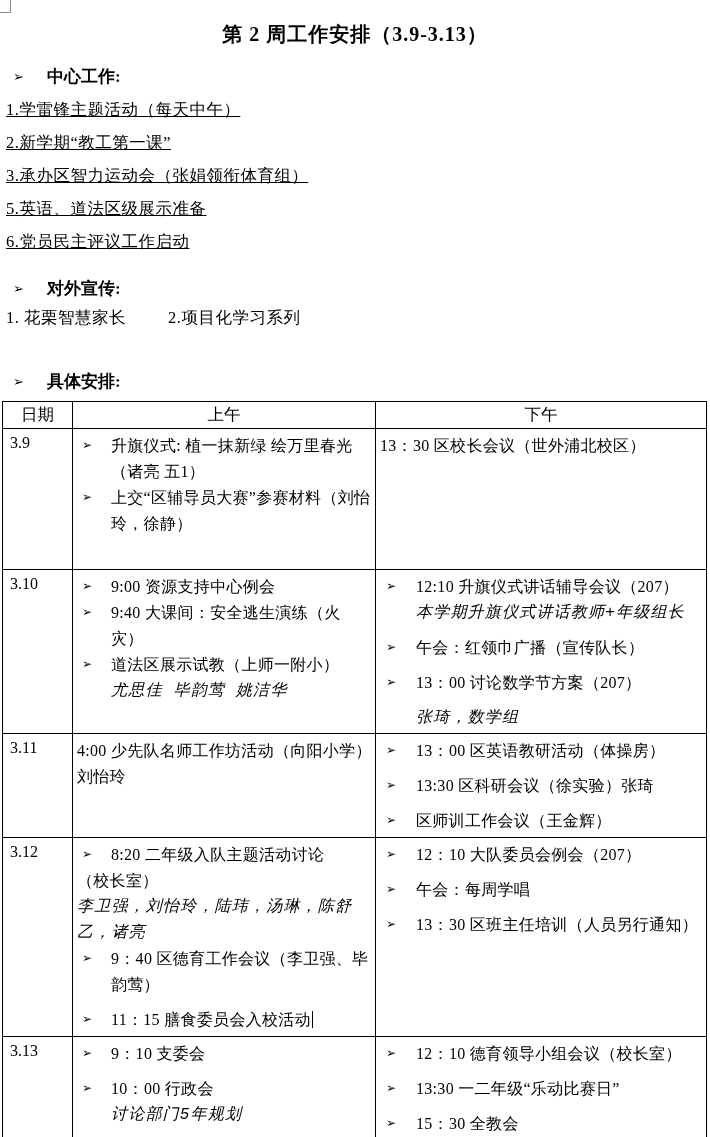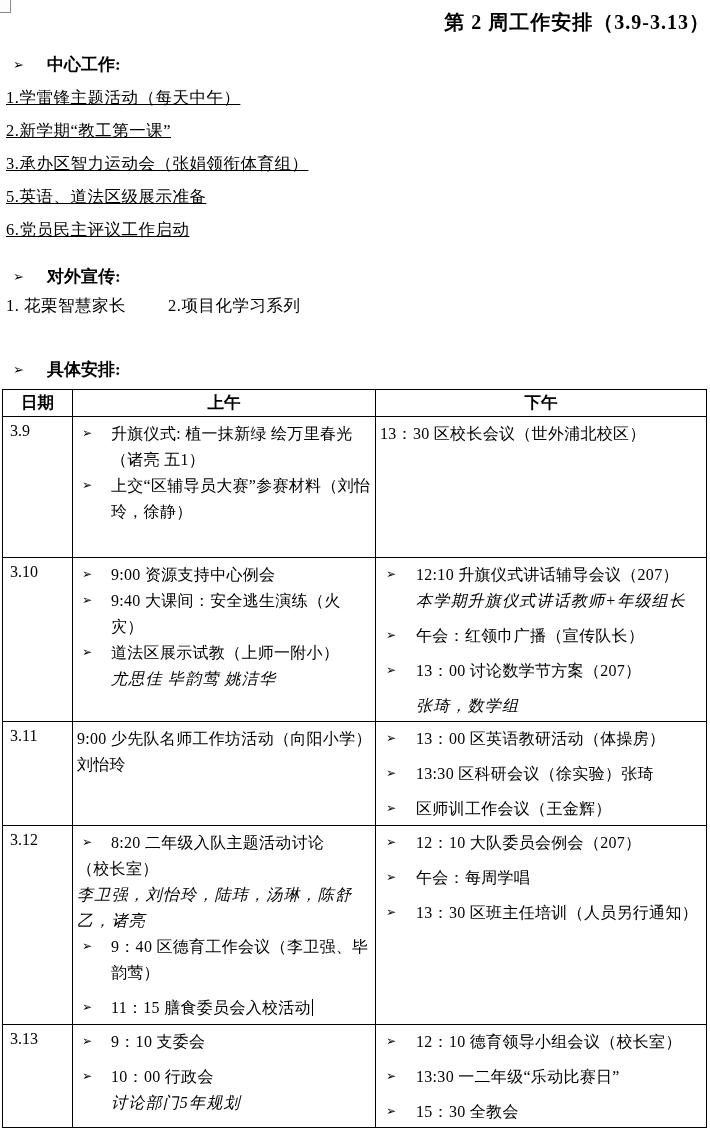--- a/index.html
+++ b/index.html
@@ -13,22 +13,22 @@
     overflow:hidden;
   }
   .corner-mark {
     position:absolute; left:0; top:0;
     width:11px; height:13px;
     border-right:1px solid #8a8a8a;
     border-bottom:1px solid #8a8a8a;
     background:#fdfdfd;
   }
   .title {
-    padding-top:9px;
-    text-align:right;
+    padding-top:21px;
+    text-align:center;
     font-size:20px;
     font-weight:bold;
     letter-spacing:1px;
   }
   .section-heading {
     display:flex; align-items:baseline;
     padding-left:13px;
     font-size:17px; font-weight:bold;
   }
   .section-heading .arrow { font-weight:normal; }
@@ -64,21 +64,21 @@
     margin:8px 0 0 2px;
   }
   table.schedule col.c-date { width:70px; }
   table.schedule col.c-am   { width:303px; }
   table.schedule col.c-pm   { width:331px; }
   table.schedule th, table.schedule td {
     border:1.5px solid #000;
     vertical-align:top;
   }
   table.schedule th {
-    font-size:16.5px; font-weight:bold;
+    font-size:16.5px; font-weight:normal;
     text-align:center;
     height:27px;
     padding-top:2px;
   }
   td.cell-date {
     padding:5px 2px 0 7px;
     font-size:16px;
   }
   td.cell-am, td.cell-pm { padding:4px 2px 2px 0; }
   .line {
@@ -92,21 +92,21 @@
     width:38px;
     padding-left:9px;
     line-height:26px;
     font-size:12px;
   }
   .cell-pm .line .arrow { width:40px; padding-left:10px; }
   .line .txt { flex:1 1 auto; }
   .line.plain { padding-left:4px; }
   .line.cont  { padding-left:38px; }
   .cell-pm .line.cont { padding-left:40px; }
-  .kai { font-style:italic; letter-spacing:1.2px; }
+  .kai { font-style:italic; letter-spacing:1.2px;font-family:Liberation Mono, monospace; }
   .gap { margin-top:9px; }
   .caret {
     display:inline-block;
     width:0; height:17px;
     border-left:1.5px solid #000;
     vertical-align:-3px;
     margin-left:1px;
   }
 </style>
 </head>
@@ -212,21 +212,21 @@
             </div>
             <div class="line gap cont">
               <span class="txt kai">张琦，数学组</span>
             </div>
           </td>
         </tr>
         <tr style="height: 104px;">
           <td class="cell-date">3.11</td>
           <td class="cell-am">
             <div class="line plain">
-              <span class="txt">9:00 少先队名师工作坊活动（向阳小学）刘怡玲</span>
+              <span class="txt">4:00 少先队名师工作坊活动（向阳小学）刘怡玲</span>
             </div>
           </td>
           <td class="cell-pm">
             <div class="line">
               <span class="arrow">➢</span>
               <span class="txt">13：00 区英语教研活动（体操房）</span>
             </div>
             <div class="line gap">
               <span class="arrow">➢</span>
               <span class="txt">13:30 区科研会议（徐实验）张琦</span>

